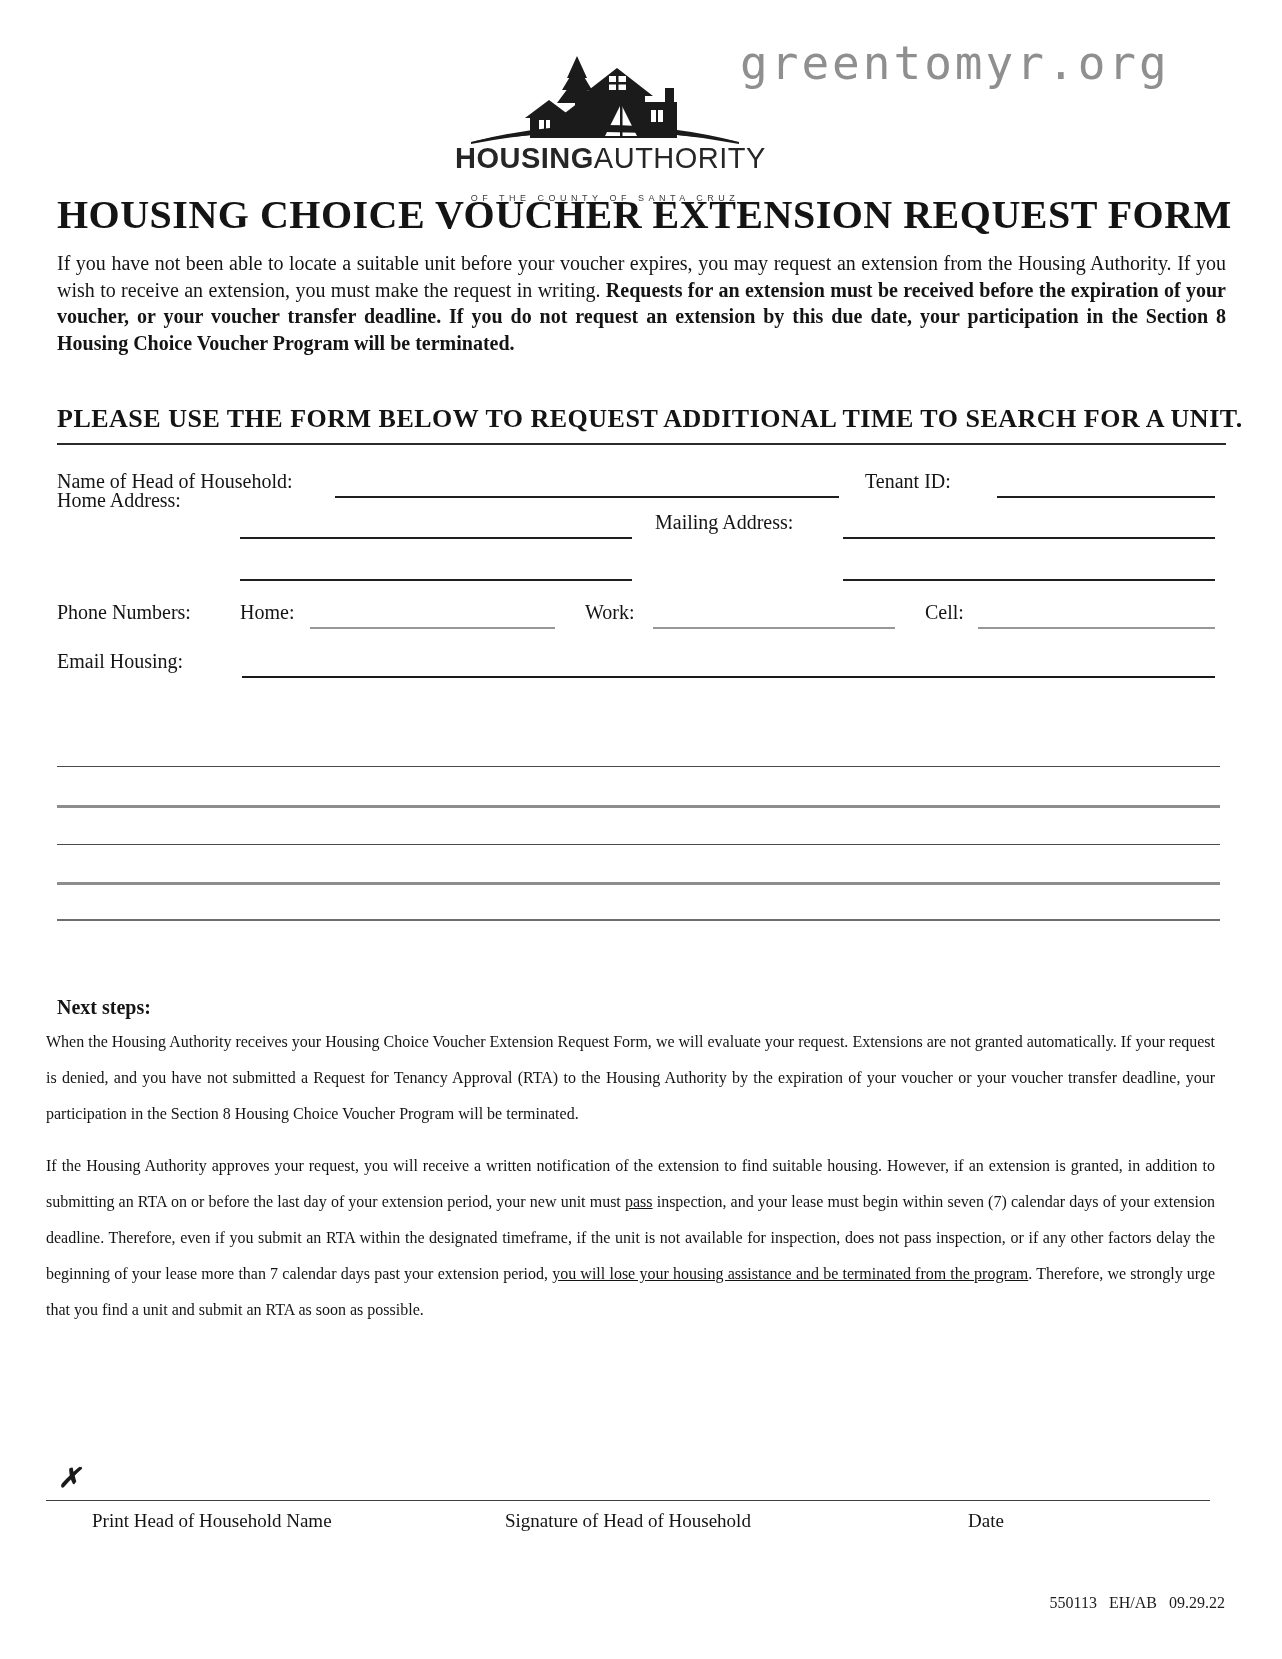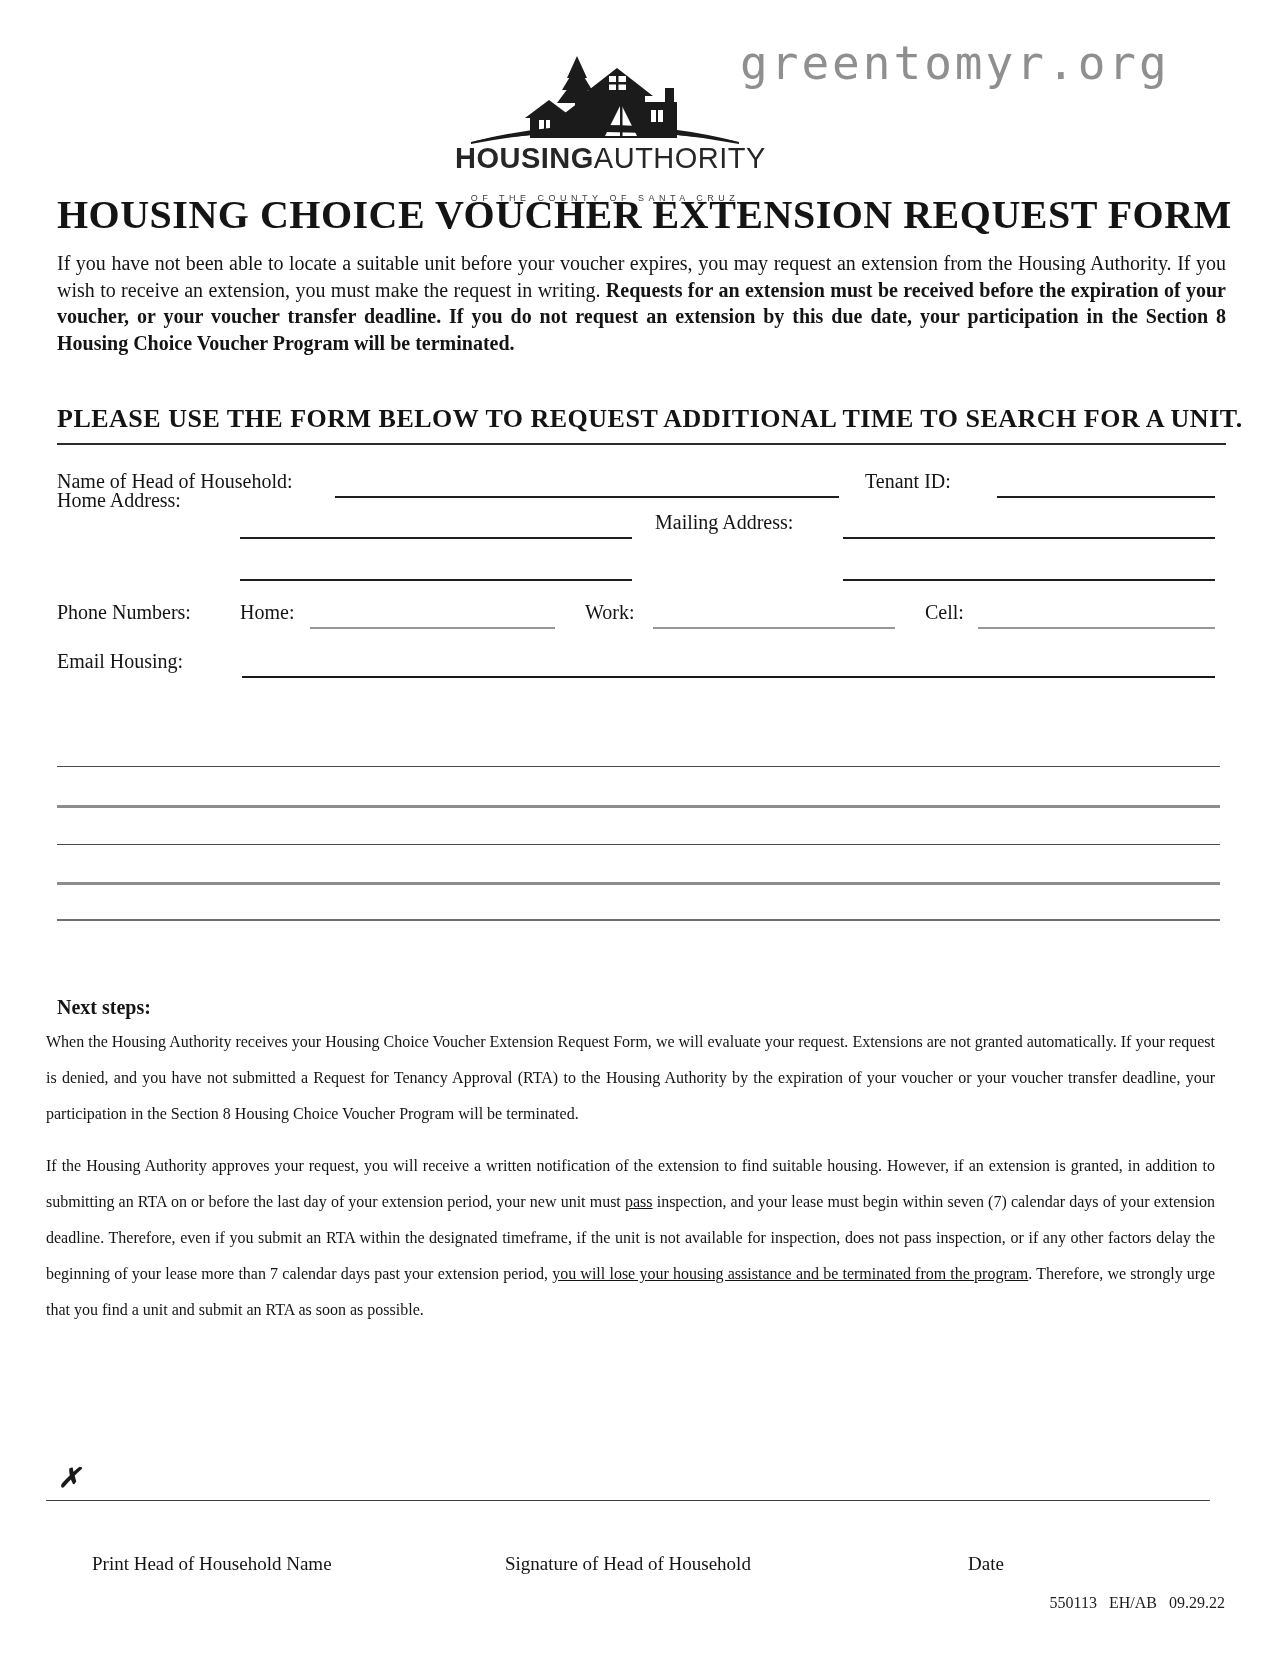--- a/index.html
+++ b/index.html
@@ -48,21 +48,21 @@
   .rline.a { border-bottom:1.5px solid #4a4a4a; }
   .rline.b { border-bottom:3px solid #8d8d8d; }
   .rline.c { border-bottom:2px solid #6e6e6e; }
 
   .next-heading { left:57px; top:996px; font-size:20px; font-weight:bold; }
   .para { left:46px; width:1169px; font-size:16px; line-height:36px; text-align:justify; }
   .para .u { text-decoration:underline; }
 
   .xmark { left:58px; top:1462px; font-size:27px; font-style:italic; font-weight:bold; color:#1a1a1a; }
   .sig-rule { left:46px; top:1500px; width:1164px; height:0; border-bottom:1.5px solid #3f3f3f; }
-  .sig-label { top:1510px; font-size:19px; white-space:nowrap;margin-top:43px; }
+  .sig-label { top:1510px; font-size:19px; white-space:nowrap; }
 
   .footer { top:1594px; left:57px; width:1168px; text-align:right; font-size:16px; white-space:pre; color:#1c1c1c; }
 </style>
 </head>
 <body>
 
 <div class="page">
 
   <div class="abs watermark">greentomyr.org</div>
 

